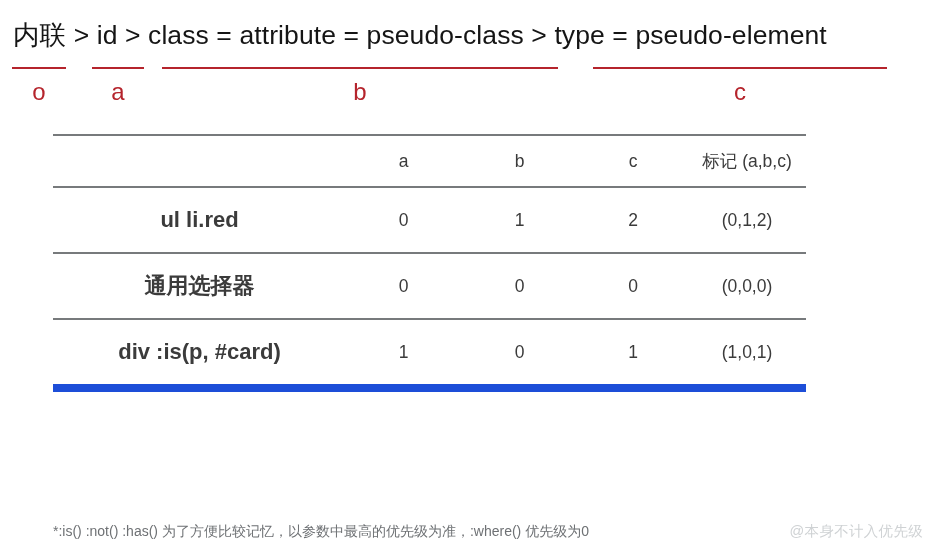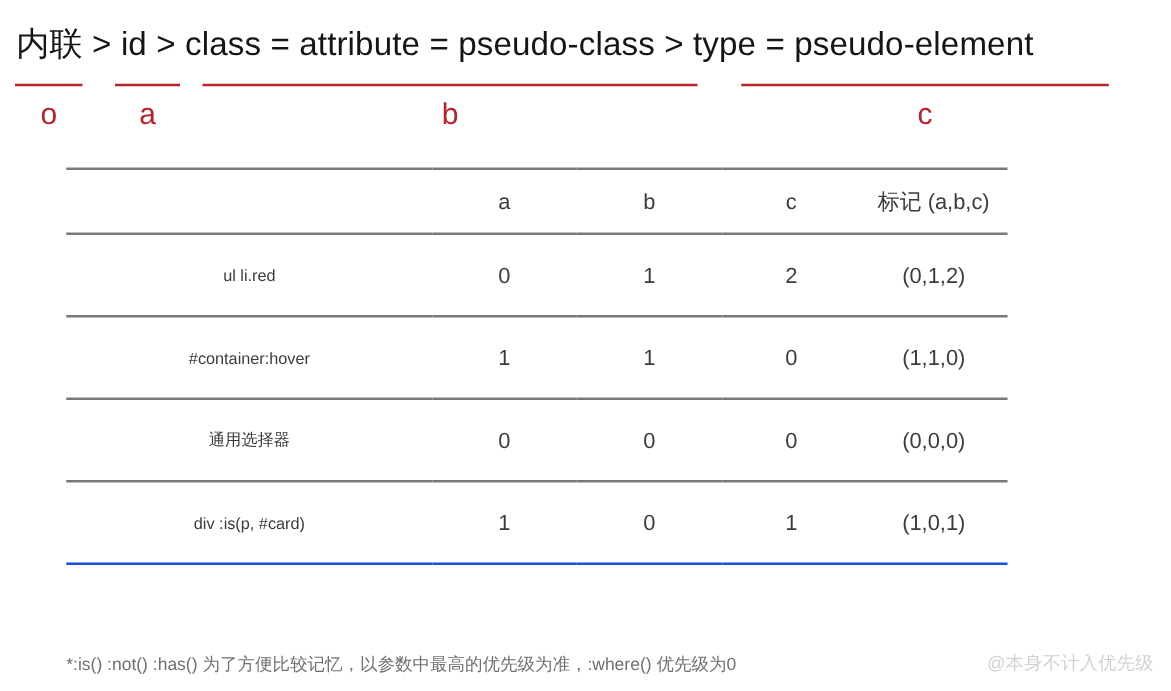--- a/index.html
+++ b/index.html
@@ -81,22 +81,22 @@
   .spec-table td {
     border-top: 2px solid #777a7c;
     height: 64px;
     padding: 0;
     text-align: center;
     vertical-align: middle;
     font-weight: normal;
     color: #3b3b3b;
   }
   .spec-table thead th { height: 50px; }
-  .spec-table tbody tr:last-child td { border-bottom: 2px solid #1d4ed8; }
-  .spec-table .sel-cell { font-size: 13px; }
+  .spec-table tbody tr:last-child td { border-bottom: 8px solid #1d4ed8; }
+  .spec-table .sel-cell { font-size: 22px; font-weight: bold; }
   .spec-table .mark-cell { font-size: 17.5px; }
   .spec-table .head-blank { border-top: 2px solid #777a7c; }
 
   
   .footnote {
     position: absolute;
     left: 53px;
     font-size: 14px;
     line-height: 20px;
     color: #6e7174;
@@ -153,27 +153,20 @@
     </thead>
     <tbody>
       <tr>
         <td class="sel-cell">ul li.red</td>
         <td>0</td>
         <td>1</td>
         <td>2</td>
         <td class="mark-cell">(0,1,2)</td>
       </tr>
       <tr>
-        <td class="sel-cell">#container:hover</td>
-        <td>1</td>
-        <td>1</td>
-        <td>0</td>
-        <td class="mark-cell">(1,1,0)</td>
-      </tr>
-      <tr>
         <td class="sel-cell">通用选择器</td>
         <td>0</td>
         <td>0</td>
         <td>0</td>
         <td class="mark-cell">(0,0,0)</td>
       </tr>
       <tr>
         <td class="sel-cell">div :is(p, #card)</td>
         <td>1</td>
         <td>0</td>

